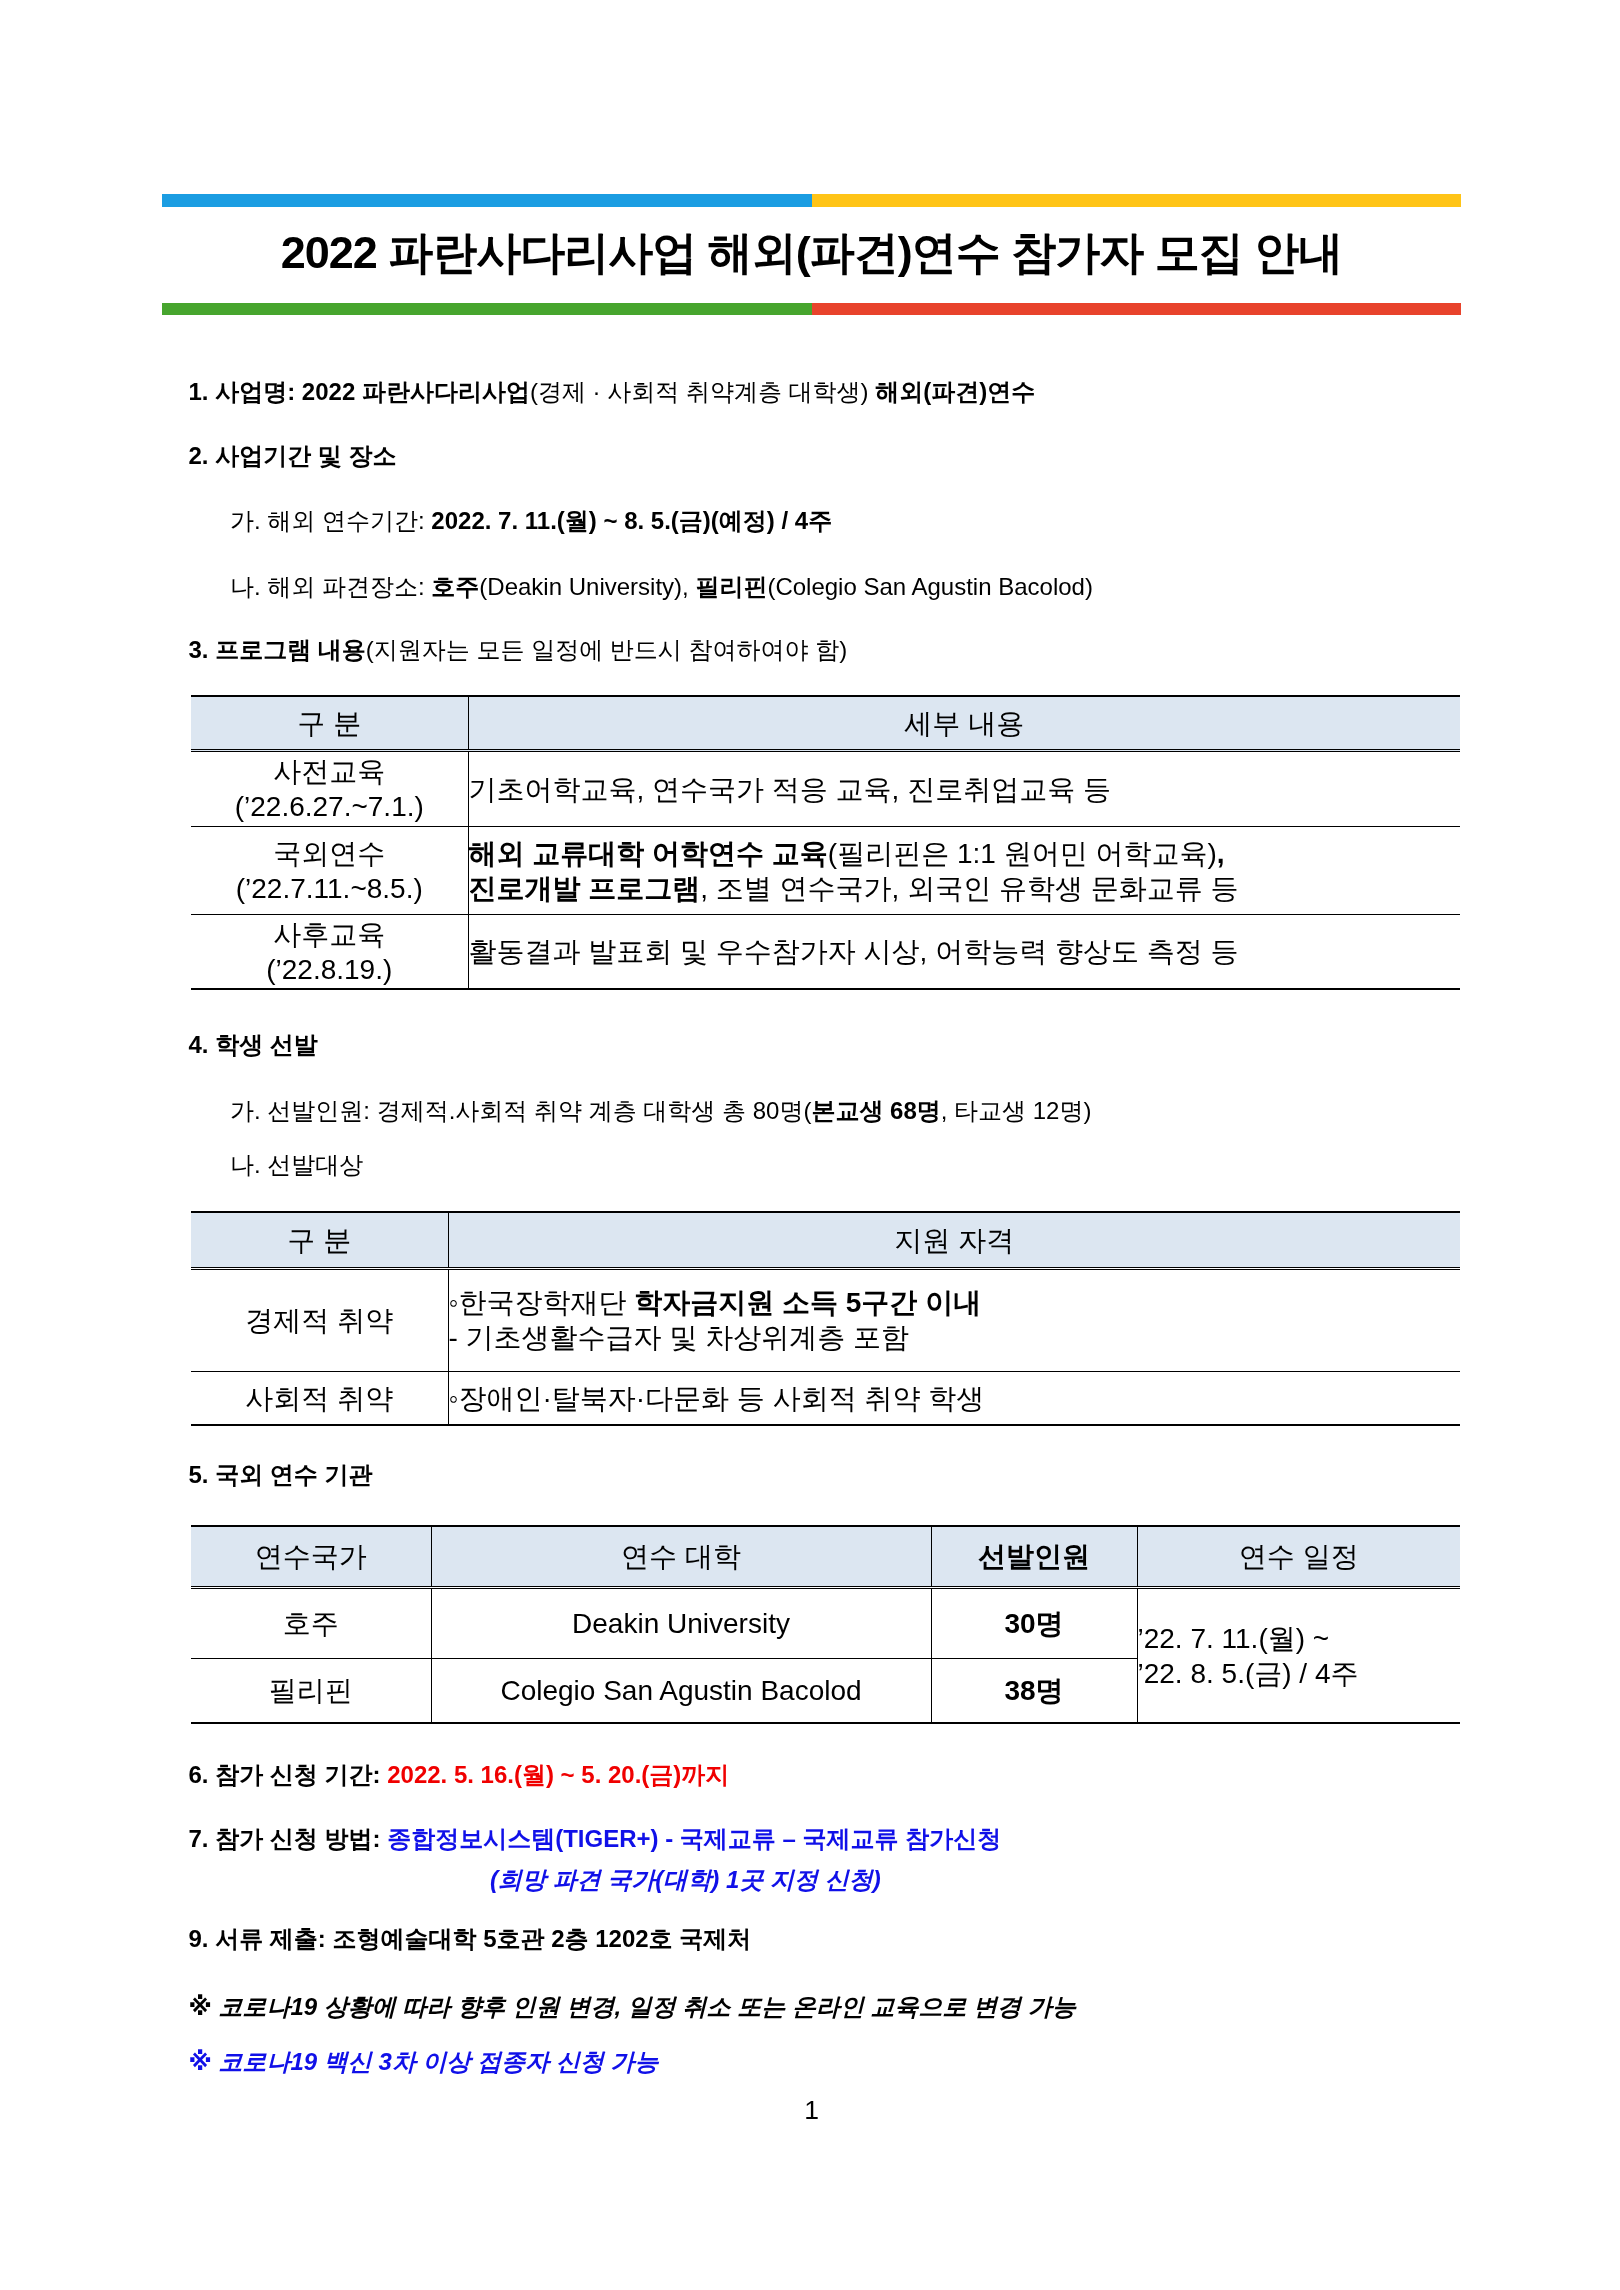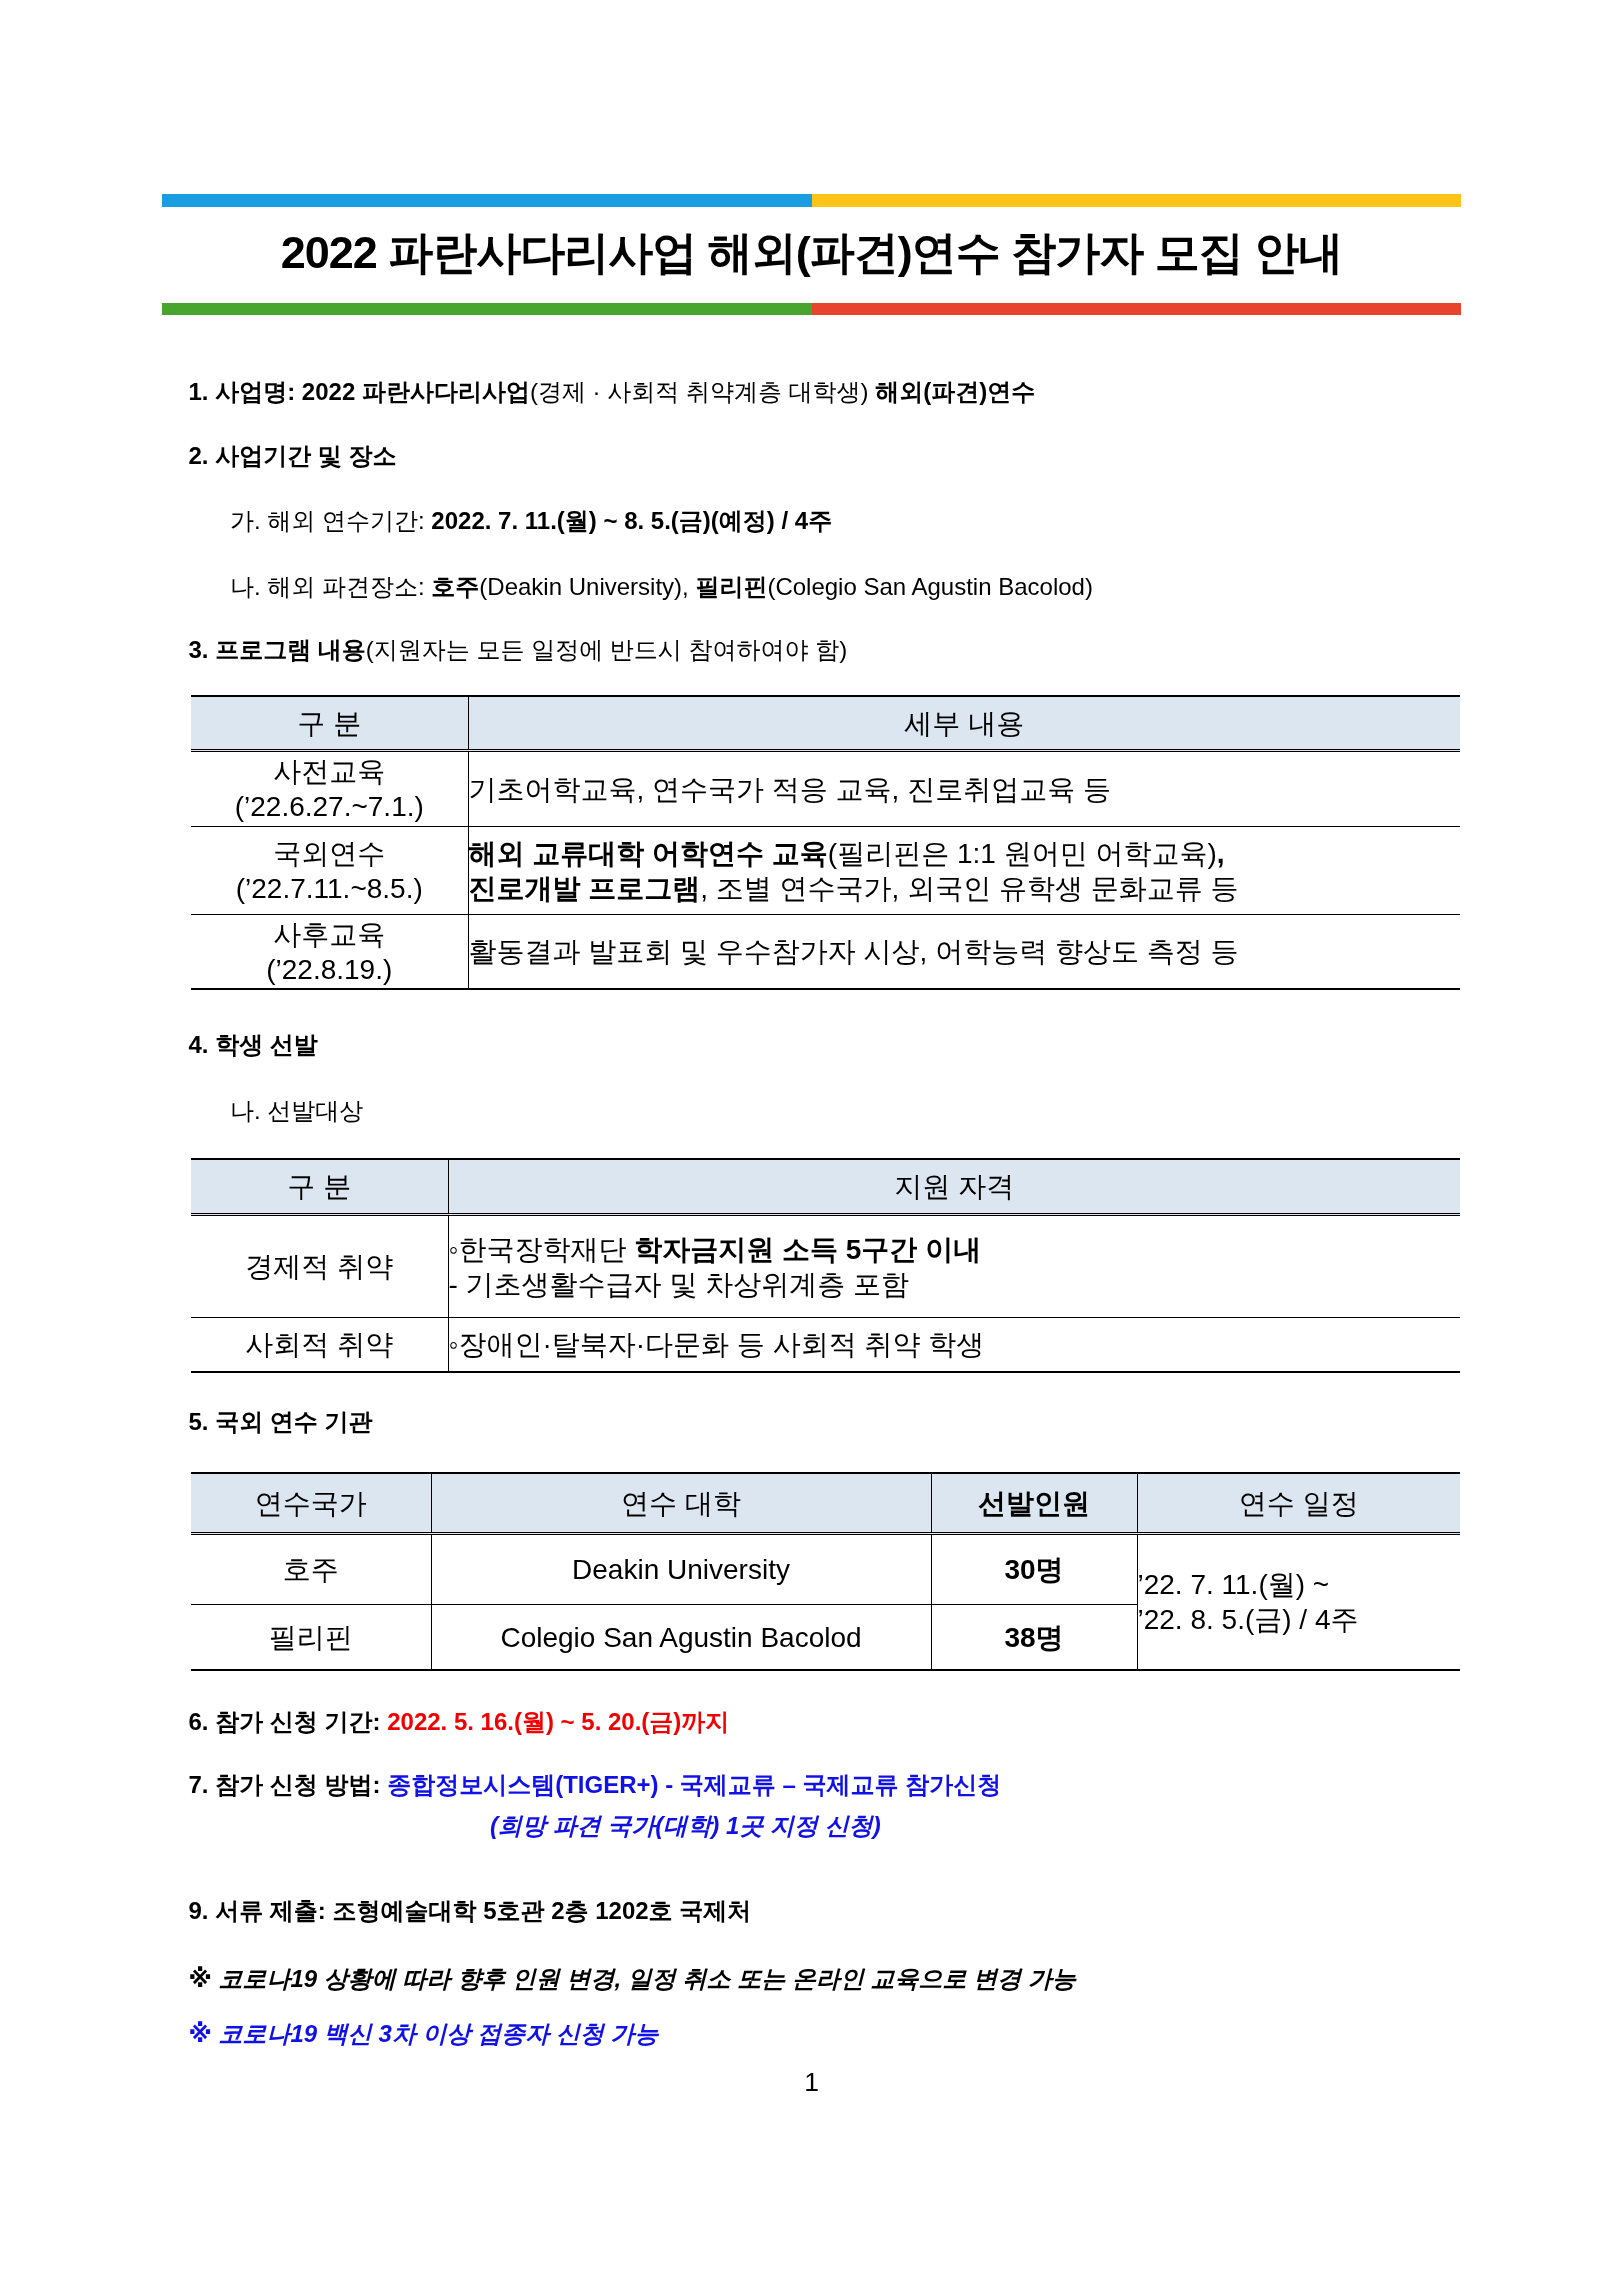--- a/index.html
+++ b/index.html
@@ -94,20 +94,21 @@
           <td class="detail"><span class="b">해외 교류대학 어학연수 교육</span><span>(필리핀은 1:1 원어민 어학교육)</span><span class="b">,</span><br><span class="b">진로개발 프로그램</span><span>, 조별 연수국가, 외국인 유학생 문화교류 등</span></td>
         </tr>
         <tr style="height:74px">
           <td class="cat"><span>사후교육</span><br><span>(’22.8.19.)</span></td>
           <td class="detail"><span>활동결과 발표회 및 우수참가자 시상, 어학능력 향상도 측정 등</span></td>
         </tr>
       </tbody>
     </table>
 
     <div class="line" style="margin-top:35px;margin-bottom:27.4px"><span class="b">4. 학생 선발</span></div>
+    <div class="line sub" style="margin-bottom:14.7px"><span>가. 선발인원: 경제적.사회적 취약 계층 대학생 총 80명(</span><span class="b">본교생 68명</span><span>, 타교생 12명)</span></div>
     <div class="line sub" style="margin-bottom:0"><span>나. 선발대상</span></div>
 
     <table class="tbl" style="margin-top:27.4px">
       <colgroup>
           <col style="width:257px">
           <col style="width:1012px">
         </colgroup>
       <thead>
         <tr style="height:56px">
           <th><span>구 분</span></th>
@@ -153,21 +154,21 @@
         <tr style="height:65px">
           <td class="center"><span>필리핀</span></td>
           <td class="center"><span>Colegio San Agustin Bacolod</span></td>
           <td class="center"><span class="b">38명</span></td>
         </tr>
       </tbody>
     </table>
 
     <div class="line" style="margin-top:31px;margin-bottom:24.5px"><span class="b">6. 참가 신청 기간: </span><span class="rb">2022. 5. 16.(월) ~ 5. 20.(금)까지</span></div>
     <div class="line" style="margin-bottom:2px"><span class="b">7. 참가 신청 방법: </span><span class="bb">종합정보시스템(TIGER+) - 국제교류 – 국제교류 참가신청</span></div>
-    <div class="line" style="padding-left:328px;margin-bottom:46px"><span class="bbi">(희망 파견 국가(대학) 1곳 지정 신청)</span></div>
+    <div class="line" style="padding-left:328px;margin-bottom:20px"><span class="bbi">(희망 파견 국가(대학) 1곳 지정 신청)</span></div>
     <div class="line" style="margin-bottom:29px"><span class="b">9. 서류 제출: 조형예술대학 5호관 2층 1202호 국제처</span></div>
     <div class="line" style="margin-bottom:16px"><span class="bi">※ 코로나19 상황에 따라 향후 인원 변경, 일정 취소 또는 온라인 교육으로 변경 가능</span></div>
     <div class="line" style="margin-bottom:0"><span class="bbi">※ 코로나19 백신 3차 이상 접종자 신청 가능</span></div>
 
     <div class="pageno">1</div>
   </div>
 </div>
 
 
 </body></html>

